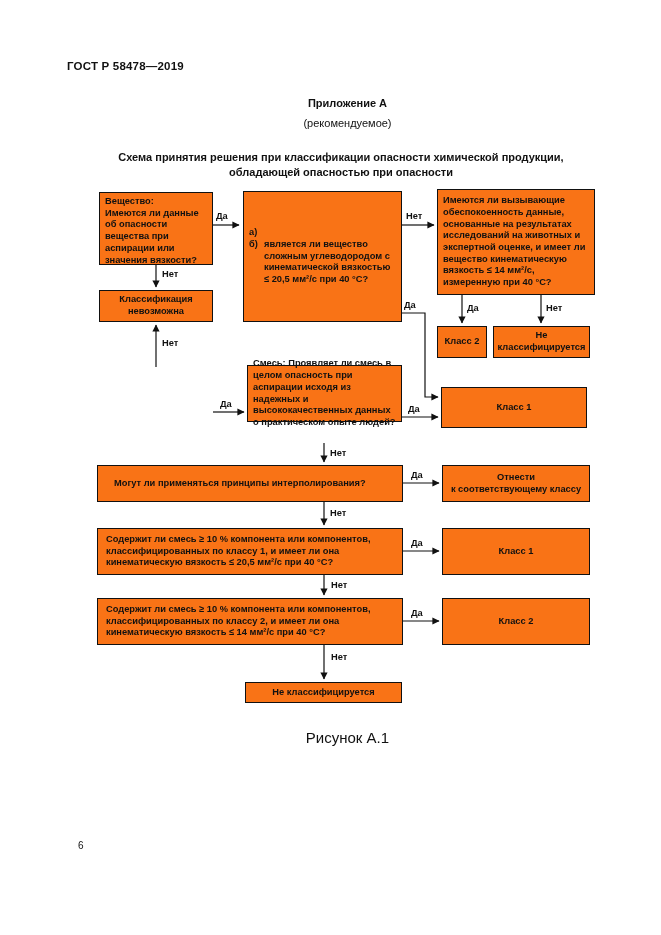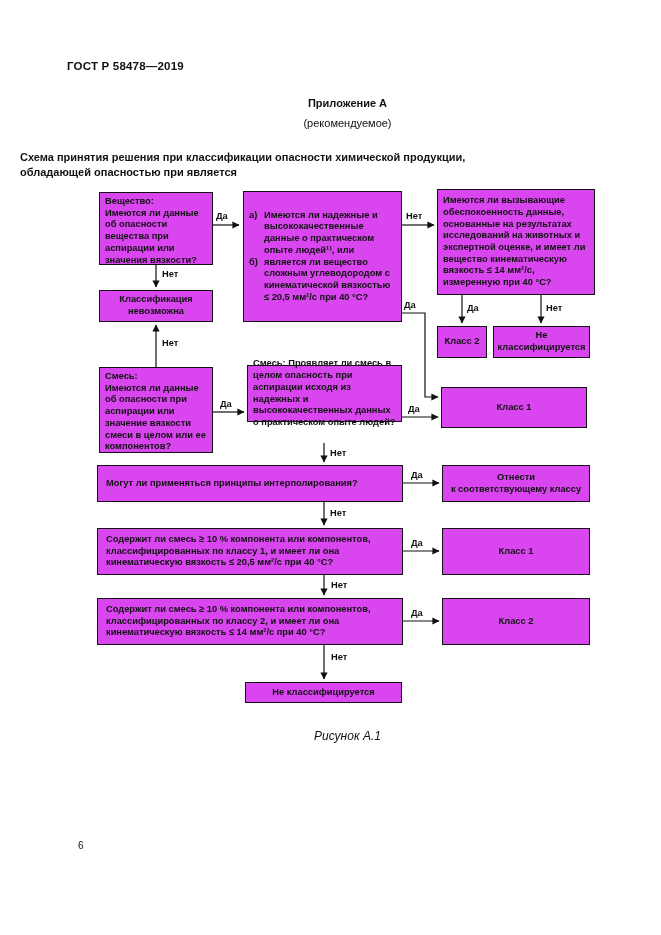--- a/index.html
+++ b/index.html
@@ -4,51 +4,51 @@
 <style>
   html,body{margin:0;padding:0;}
   body{
     width:661px;height:935px;position:relative;background:#ffffff;
     font-family:"Liberation Sans","DejaVu Sans",sans-serif;color:#111;
   }
   .doc-number{position:absolute;left:67px;top:60px;font-size:11.5px;font-weight:bold;letter-spacing:.2px;}
   .appendix-wrap{position:absolute;left:35px;top:89px;width:625px;text-align:center;}
   .appendix{font-size:11px;font-weight:bold;margin-top:8px;}
   .appendix-note{font-size:11px;margin-top:8px;}
-  .title{position:absolute;left:20px;top:150px;width:642px;
+  .title{position:absolute;left:20px;top:150px;width:642px;text-align:center;
          font-size:11px;font-weight:bold;line-height:15px;}
   .flow{position:absolute;left:0;top:0;width:661px;height:935px;}
   .flow svg{position:absolute;left:0;top:0;}
   .box{
-    position:absolute;box-sizing:border-box;border:1.5px solid #111;background:#d946ef;
+    position:absolute;box-sizing:border-box;border:1.5px solid #111;background:#f97316;
     font-size:9.3px;font-weight:bold;line-height:1.26;color:#111;
     padding:3px 5px;display:flex;flex-direction:column;justify-content:center;
   }
   .box .head{display:block;}
   .center{text-align:center;align-items:center;}
   .pre{white-space:pre-line;}
   .li{display:flex;}
   .li .marker{width:15px;flex:0 0 15px;}
   .edge-label{position:absolute;font-size:9.3px;font-weight:bold;color:#111;}
-  .figure-caption{position:absolute;left:35px;top:729px;width:625px;text-align:center;font-size:12px;font-style:italic;}
+  .figure-caption{position:absolute;left:35px;top:729px;width:625px;text-align:center;font-size:15px;}
   .page-number{position:absolute;left:78px;top:840px;font-size:10px;}
 </style>
 </head>
 <body>
 
 <div class="doc-number">ГОСТ Р 58478—2019</div>
 
 <div class="appendix-wrap">
   <div class="appendix">Приложение А</div>
   <div class="appendix-note">(рекомендуемое)</div>
 </div>
 
 <div class="title">
   <span>Схема принятия решения при классификации опасности химической продукции,</span><br>
-  <span>обладающей опасностью при является</span>
+  <span>обладающей опасностью при опасности</span>
 </div>
 
 <div class="flow">
 
   <svg width="661" height="935">
     <defs>
       <marker id="arr" markerWidth="7" markerHeight="7" refX="5.5" refY="3" orient="auto">
         <path d="M0,0 L6,3 L0,6 z" fill="#111"></path>
       </marker>
     </defs>
@@ -77,54 +77,49 @@
     <span>Имеются ли данные об опасности вещества при аспирации или значения вязкости?</span>
   </div>
 
   <div class="box center" style="left:99px;top:290px;width:114px;height:32px;">
     <span>Классификация невозможна</span>
   </div>
 
   <div class="box" style="left:243px;top:191px;width:159px;height:131px;">
     <div class="li">
       <span class="marker">а)</span>
-      <span>Имеются ли надежные и высококачественные данные о практическом опыте людей¹⁾, или</span>
     </div>
     <div class="li">
       <span class="marker">б)</span>
       <span>является ли вещество сложным углеводородом с кинематической вязкостью ≤ 20,5 мм²/с при 40 °С?</span>
     </div>
   </div>
 
   <div class="box" style="left:437px;top:189px;width:158px;height:106px;">
     <span>Имеются ли вызывающие обеспокоенность данные, основанные на результатах исследований на животных и экспертной оценке, и имеет ли вещество кинематическую вязкость ≤ 14 мм²/с, измеренную при 40 °С?</span>
   </div>
 
   <div class="box center" style="left:437px;top:326px;width:50px;height:32px;">
     <span>Класс 2</span>
   </div>
 
   <div class="box center" style="left:493px;top:326px;width:97px;height:32px;">
     <span>Не классифицируется</span>
   </div>
 
-  <div class="box" style="left:99px;top:367px;width:114px;height:86px;justify-content:flex-start;">
-    <span class="head">Смесь:</span>
-    <span>Имеются ли данные об опасности при аспирации или значение вязкости смеси в целом или ее компонентов?</span>
-  </div>
 
   <div class="box" style="left:247px;top:365px;width:155px;height:57px;">
     <span>Смесь: Проявляет ли смесь в целом опасность при аспирации исходя из надежных и высококачественных данных о практическом опыте людей?</span>
   </div>
 
   <div class="box center" style="left:441px;top:387px;width:146px;height:41px;">
     <span>Класс 1</span>
   </div>
 
-  <div class="box" style="left:97px;top:465px;width:306px;height:37px;padding-left:8px;">
+  <div class="box" style="left:97px;top:465px;width:306px;height:37px;padding-left:16px;">
     <span>Могут ли применяться принципы интерполирования?</span>
   </div>
 
   <div class="box center pre" style="left:442px;top:465px;width:148px;height:37px;">
     <span class="pre">Отнести
 к соответствующему классу</span>
   </div>
 
   <div class="box" style="left:97px;top:528px;width:306px;height:47px;padding-left:8px;">
     <span class="pre">Содержит ли смесь ≥ 10 % компонента или компонентов,

